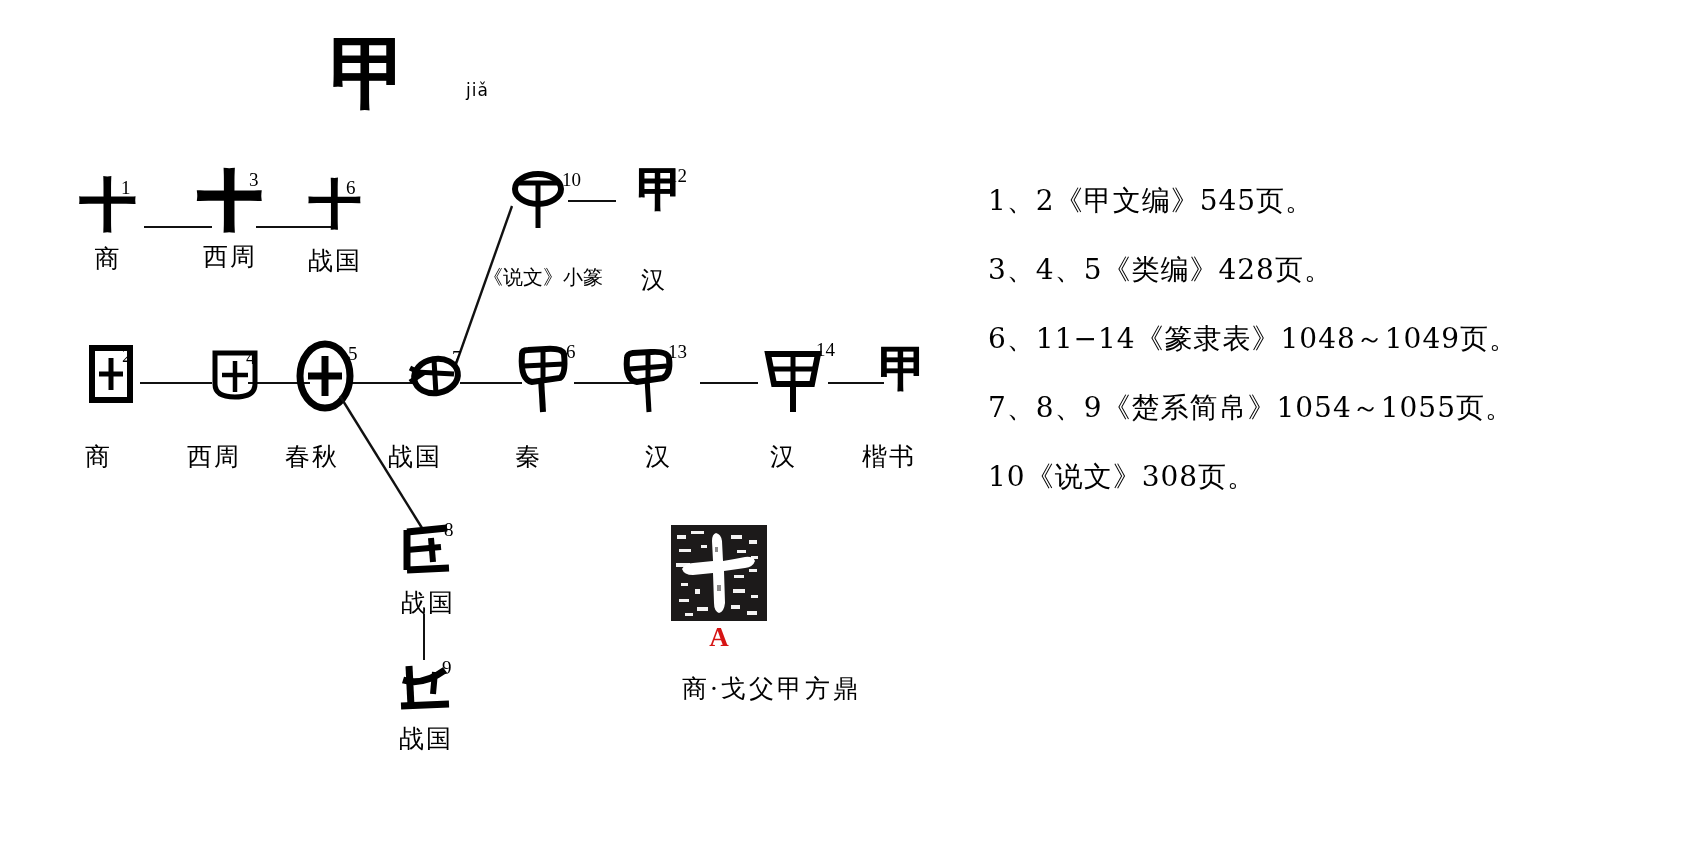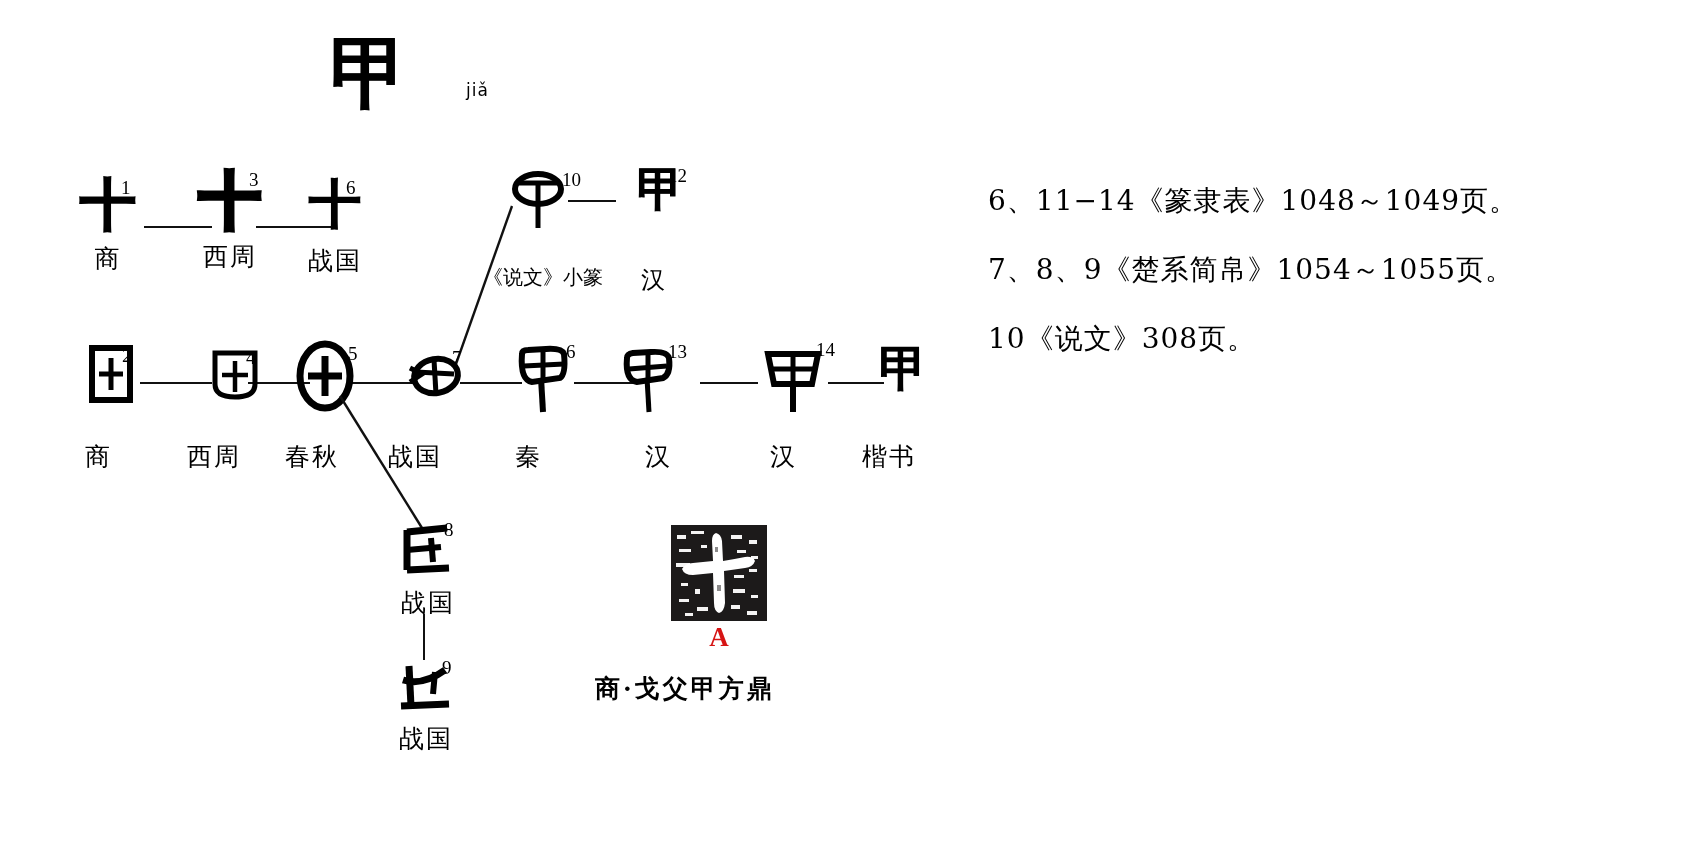--- a/index.html
+++ b/index.html
@@ -92,23 +92,23 @@
     overflow:hidden;
   }
   .rubbing svg{position:absolute;left:0;top:0;}
   .rub-letter{
     font-family:"Liberation Serif", serif;
     font-size:27px;font-weight:700;
     color:#d61414;
     margin-top:3px;line-height:1;
   }
   .rub-caption{
-    position:absolute;left:595px;top:672px;width:250px;text-align:left;
-    font-family:"DejaVu Serif", serif;
-    font-size:25px;letter-spacing:3px;white-space:nowrap;font-weight:bold;
+    position:absolute;left:611px;top:672px;width:250px;text-align:right;
+    font-family:"DejaVu Serif", serif;
+    font-size:25px;letter-spacing:3px;white-space:nowrap;
   }
 </style>
 </head>
 <body>
 
 <div class="page">
 
   <div class="header">
     <span class="head-glyph">甲</span>
     <span class="head-pinyin">jiǎ</span>
@@ -293,20 +293,22 @@
         <path d="M8 20 Q28 26 50 10" stroke="#000" stroke-width="7" fill="none"></path>
         <path d="M40 12 L38 34" stroke="#000" stroke-width="6" fill="none"></path>
         <path d="M6 46 L54 44" stroke="#000" stroke-width="7" fill="none"></path>
       </svg>
     </span>
     <span class="sup" style="left:56px;top:-2px;">9</span>
     <div class="per" style="margin-top:4px;">战国</div>
   </div>
 
   <div class="refs">
+    <div class="ref">1、2《甲文编》545页。</div>
+    <div class="ref">3、4、5《类编》428页。</div>
     <div class="ref">6、11−14《篆隶表》1048～1049页。</div>
     <div class="ref">7、8、9《楚系简帛》1054～1055页。</div>
     <div class="ref">10《说文》308页。</div>
   </div>
 
   <div class="rubbing-wrap">
     <div class="rubbing">
       <svg width="96" height="96" viewBox="0 0 96 96">
         <rect x="0" y="0" width="96" height="96" fill="#1c1a1a"></rect>
         <path d="M45 8 Q50 9 51 16 L52 36 Q64 34 74 32 Q82 31 84 36 Q82 42 74 43 L53 46 L54 78 Q53 87 48 88 Q43 86 43 78 L42 48 L22 50 Q13 50 11 44 Q14 38 22 38 L42 36 L41 16 Q41 9 45 8 Z" fill="#ffffff"></path>

